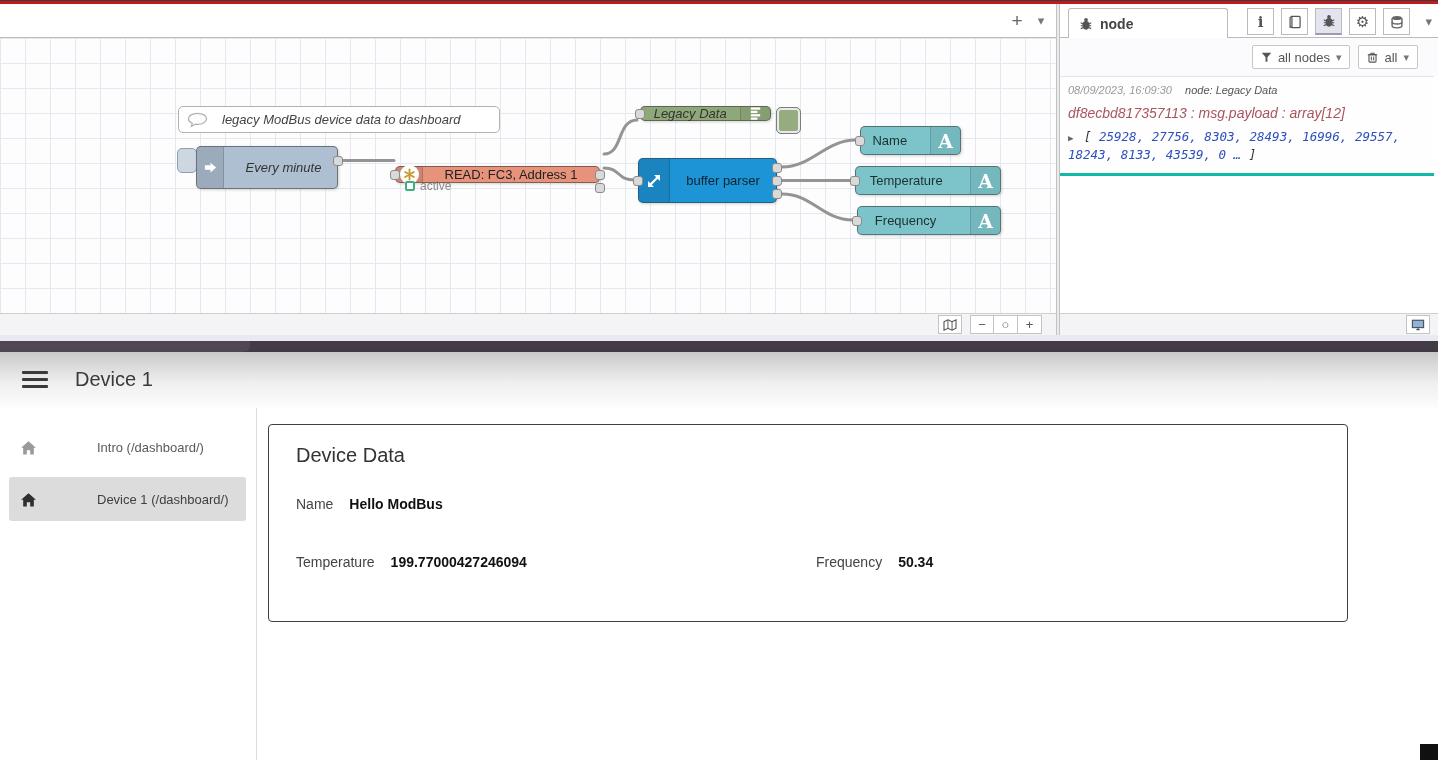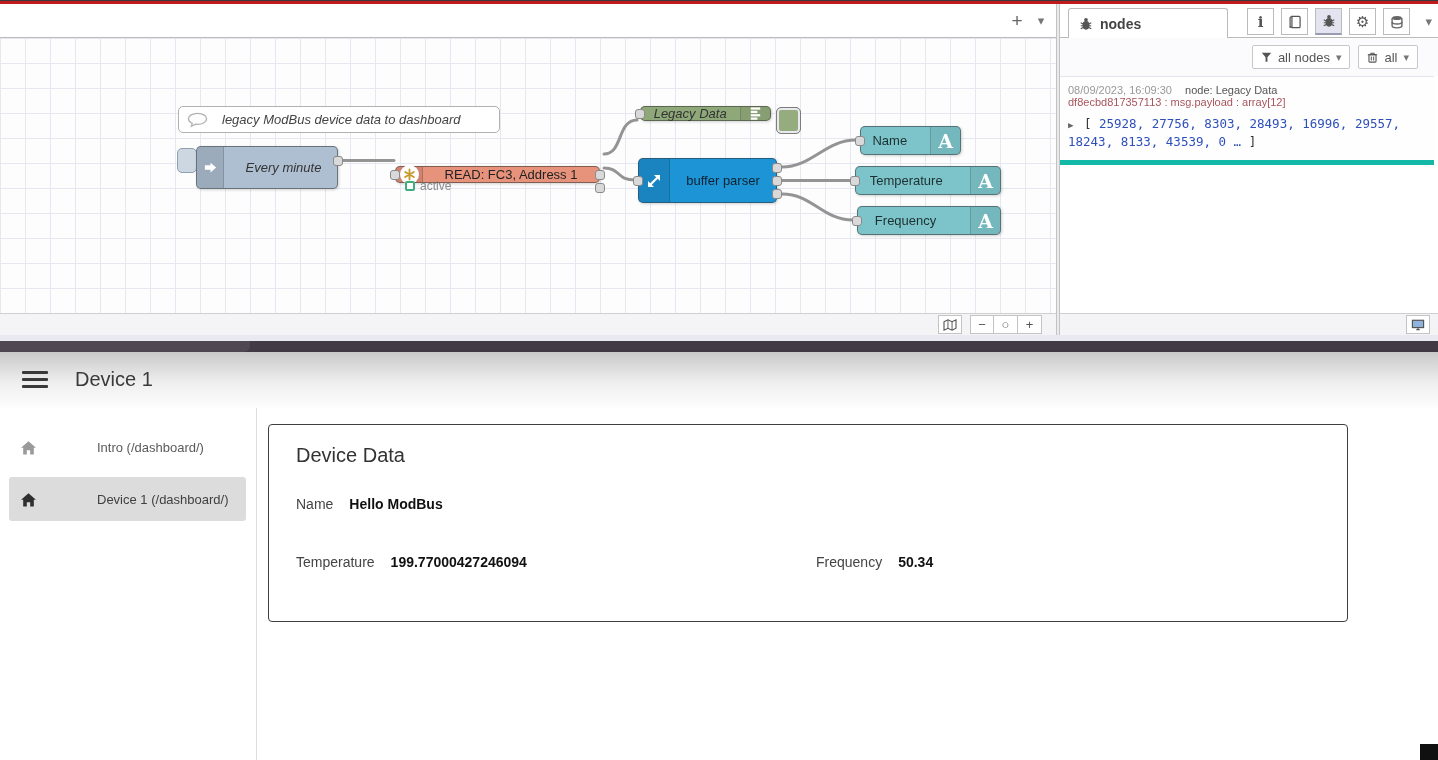--- a/index.html
+++ b/index.html
@@ -111,24 +111,24 @@
   .debug-toolbar { position:absolute; top:34px; left:0; right:0; height:38px; background:#fbfbfd;
                    display:flex; align-items:center; justify-content:flex-end; gap:8px;
                    padding-right:20px; }
   .tool-btn { height:24px; background:#fff; border:1px solid #c7c7c7; border-radius:2px;
               display:flex; align-items:center; gap:6px; padding:0 8px; font-size:13px;
               color:#555; cursor:pointer; }
   .tool-caret { font-size:11px; color:#777; }
 
   .debug-messages { position:absolute; top:72px; left:0; right:4px; bottom:22px; background:#fff;
                     border-top:1px solid #e4e4ec; overflow:hidden; }
-  .debug-msg { background:#fefefe; border-bottom:5px solid #14b8a6; padding:7px 8px 9px 8px; }
+  .debug-msg { background:#fefefe; border-bottom:3px solid #14b8a6; padding:7px 8px 9px 8px;font-style:italic; }
   .msg-meta { font-size:11px; color:#999; }
   .msg-meta .msg-node { color:#555; margin-left:10px; }
-  .msg-path { font-size:11px; color:#a9545c; margin-top:0; }
+  .msg-path { font-size:14px; color:#a9545c; margin-top:9px; }
   .msg-payload { font-family:"DejaVu Sans Mono", monospace; font-size:12.5px; color:#333;
                  margin-top:7px; line-height:1.45; }
   .msg-caret { color:#666; font-size:9px; margin-right:3px; }
   .msg-number { color:#2d4fbb; }
 
   .debug-footer { position:absolute; left:0; right:0; bottom:0; height:22px; background:#f4f4f7;
                   border-top:1px solid #cfcfcf; display:flex; align-items:center;
                   justify-content:flex-end; padding-right:8px; }
 
   .editor-bottom-strip { position:absolute; left:0; top:331px; width:100%; height:6px; background:#e9e9f1; }
@@ -311,21 +311,21 @@
     <div class="debug-pane">
       <div class="debug-tabbar">
         <div class="debug-tab">
           <svg width="14" height="14" viewBox="0 0 16 16">
             <ellipse cx="8" cy="9.5" rx="4" ry="5" fill="#555"></ellipse>
             <circle cx="8" cy="3.2" r="2.1" fill="#555"></circle>
             <g stroke="#555" stroke-width="1.3">
               <path d="M2 6.5l2.8 1.6M2 13.5l2.8-1.6M2 10h2.4M14 6.5l-2.8 1.6M14 13.5l-2.8-1.6M14 10h-2.4"></path>
             </g>
           </svg>
-          <span>nodes</span>
+          <span>node</span>
         </div>
         <div class="side-icons">
           <div class="side-icon-btn">
             <span class="info-i">i</span>
           </div>
           <div class="side-icon-btn">
             <svg width="14" height="14" viewBox="0 0 16 16">
               <path d="M4.5 1.5h8.2c.7 0 1.1.5 1.1 1.1v10.8c0 .6-.4 1.1-1.1 1.1H4.5z" fill="none" stroke="#555" stroke-width="1.4"></path>
               <path d="M4.5 1.5L2.4 3v11l2.1-.5" fill="none" stroke="#555" stroke-width="1.4"></path>
             </svg>

